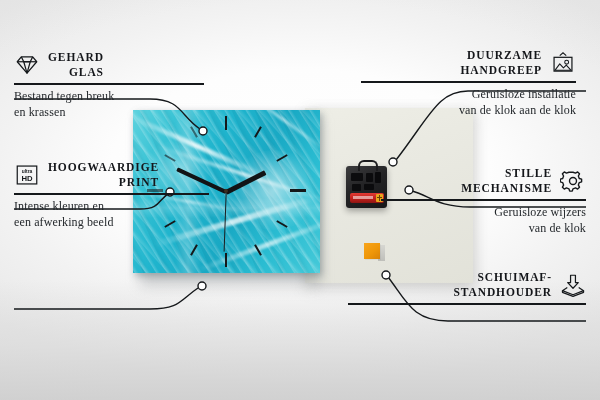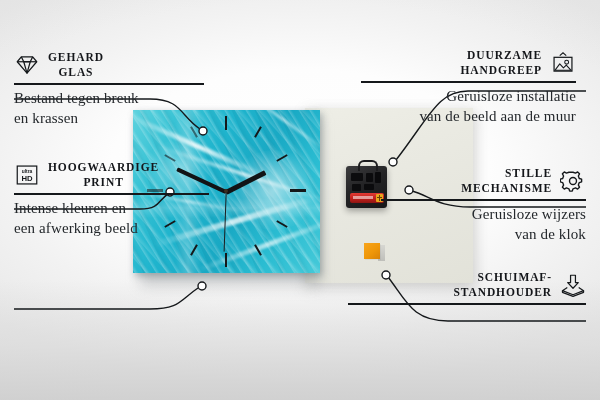--- a/index.html
+++ b/index.html
@@ -112,24 +112,24 @@
 
   
   .callout{position:absolute;}
   .co-head{display:flex;align-items:center;gap:8px;}
   .co-title{
     font-size:11.5px;letter-spacing:.9px;line-height:1.28;
     color:#14161a;font-weight:700;text-transform:uppercase;
   }
   .rule{height:1.4px;background:#15181b;margin-top:4px;}
   .co-sub{
-    font-size:15px;line-height:1.32;color:#24282c;margin-top:4px;letter-spacing:.12px;
+    font-size:12px;line-height:1.32;color:#24282c;margin-top:4px;letter-spacing:.12px;
   }
   .left .co-head{justify-content:flex-start;}
-  .left .co-title{text-align:center;}
+  .left .co-title{text-align:right;}
   .left .co-sub{text-align:left;}
   .right .co-head{justify-content:flex-end;flex-direction:row;}
   .right .co-title{text-align:right;}
   .right .co-sub{text-align:right;}
 
   .ico{width:26px;height:24px;flex:0 0 auto;display:block;}
 
   svg.leader{position:absolute;left:0;top:0;width:600px;height:400px;pointer-events:none;overflow:visible;}
   svg.leader path{fill:none;stroke:#15181b;stroke-width:1.4;}
   svg.leader circle{fill:#ffffff;stroke:#15181b;stroke-width:1.4;}
@@ -272,21 +272,21 @@
       <svg class="ico" viewBox="0 0 32 28">
         <rect x="5" y="7" width="22" height="17" fill="none" stroke="#15181b" stroke-width="1.5"></rect>
         <path d="M12 5 L16 1.5 L20 5" fill="none" stroke="#15181b" stroke-width="1.4"></path>
         <circle cx="20.5" cy="13" r="2.4" fill="none" stroke="#15181b" stroke-width="1.3"></circle>
         <path d="M6 23 L12 15 L16.5 20 L20 16.5 L26 23 Z" fill="none" stroke="#15181b" stroke-width="1.3" stroke-linejoin="round"></path>
       </svg>
     </div>
     <div class="rule"></div>
     <div class="co-sub">
       <div>Geruisloze installatie</div>
-      <div>van de beeld aan de muur</div>
+      <div>van de klok aan de klok</div>
     </div>
   </div>
 
   <div class="callout right" style="right:14px;top:166px;width:205px;">
     <div class="co-head">
       <div class="co-title" style="flex:1;">
         <div>STILLE</div>
         <div>MECHANISME</div>
       </div>
       <svg class="ico" viewBox="0 0 32 28">

